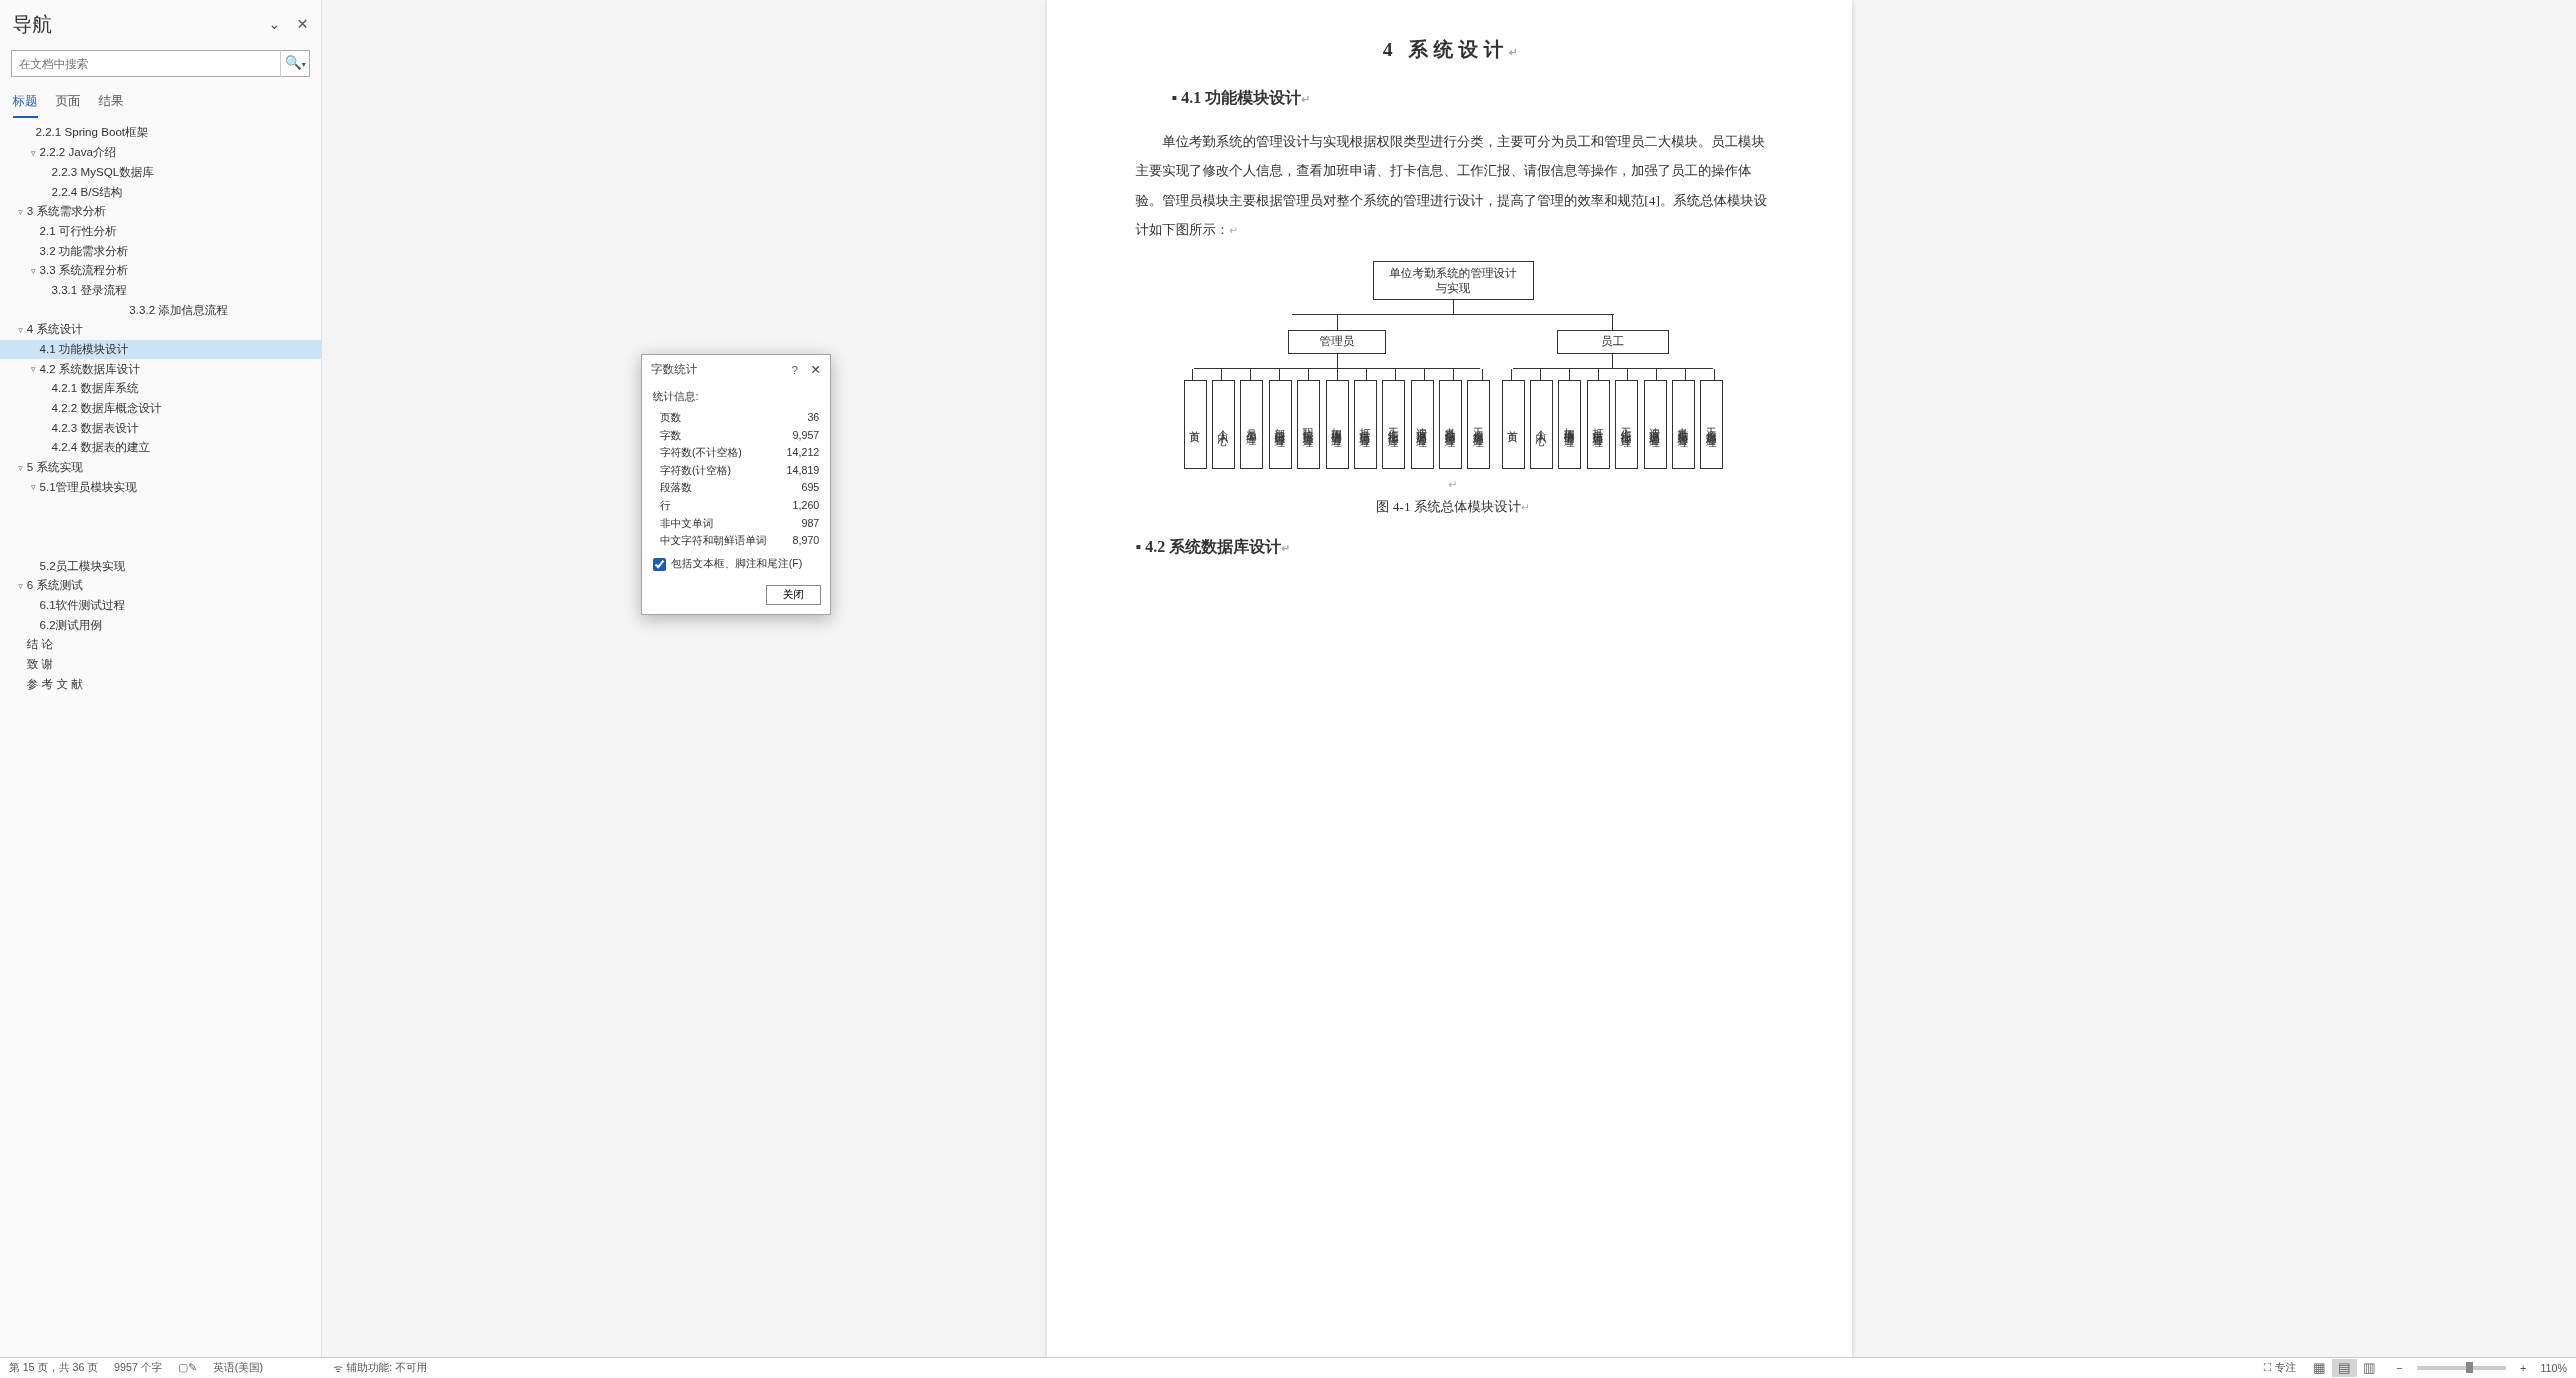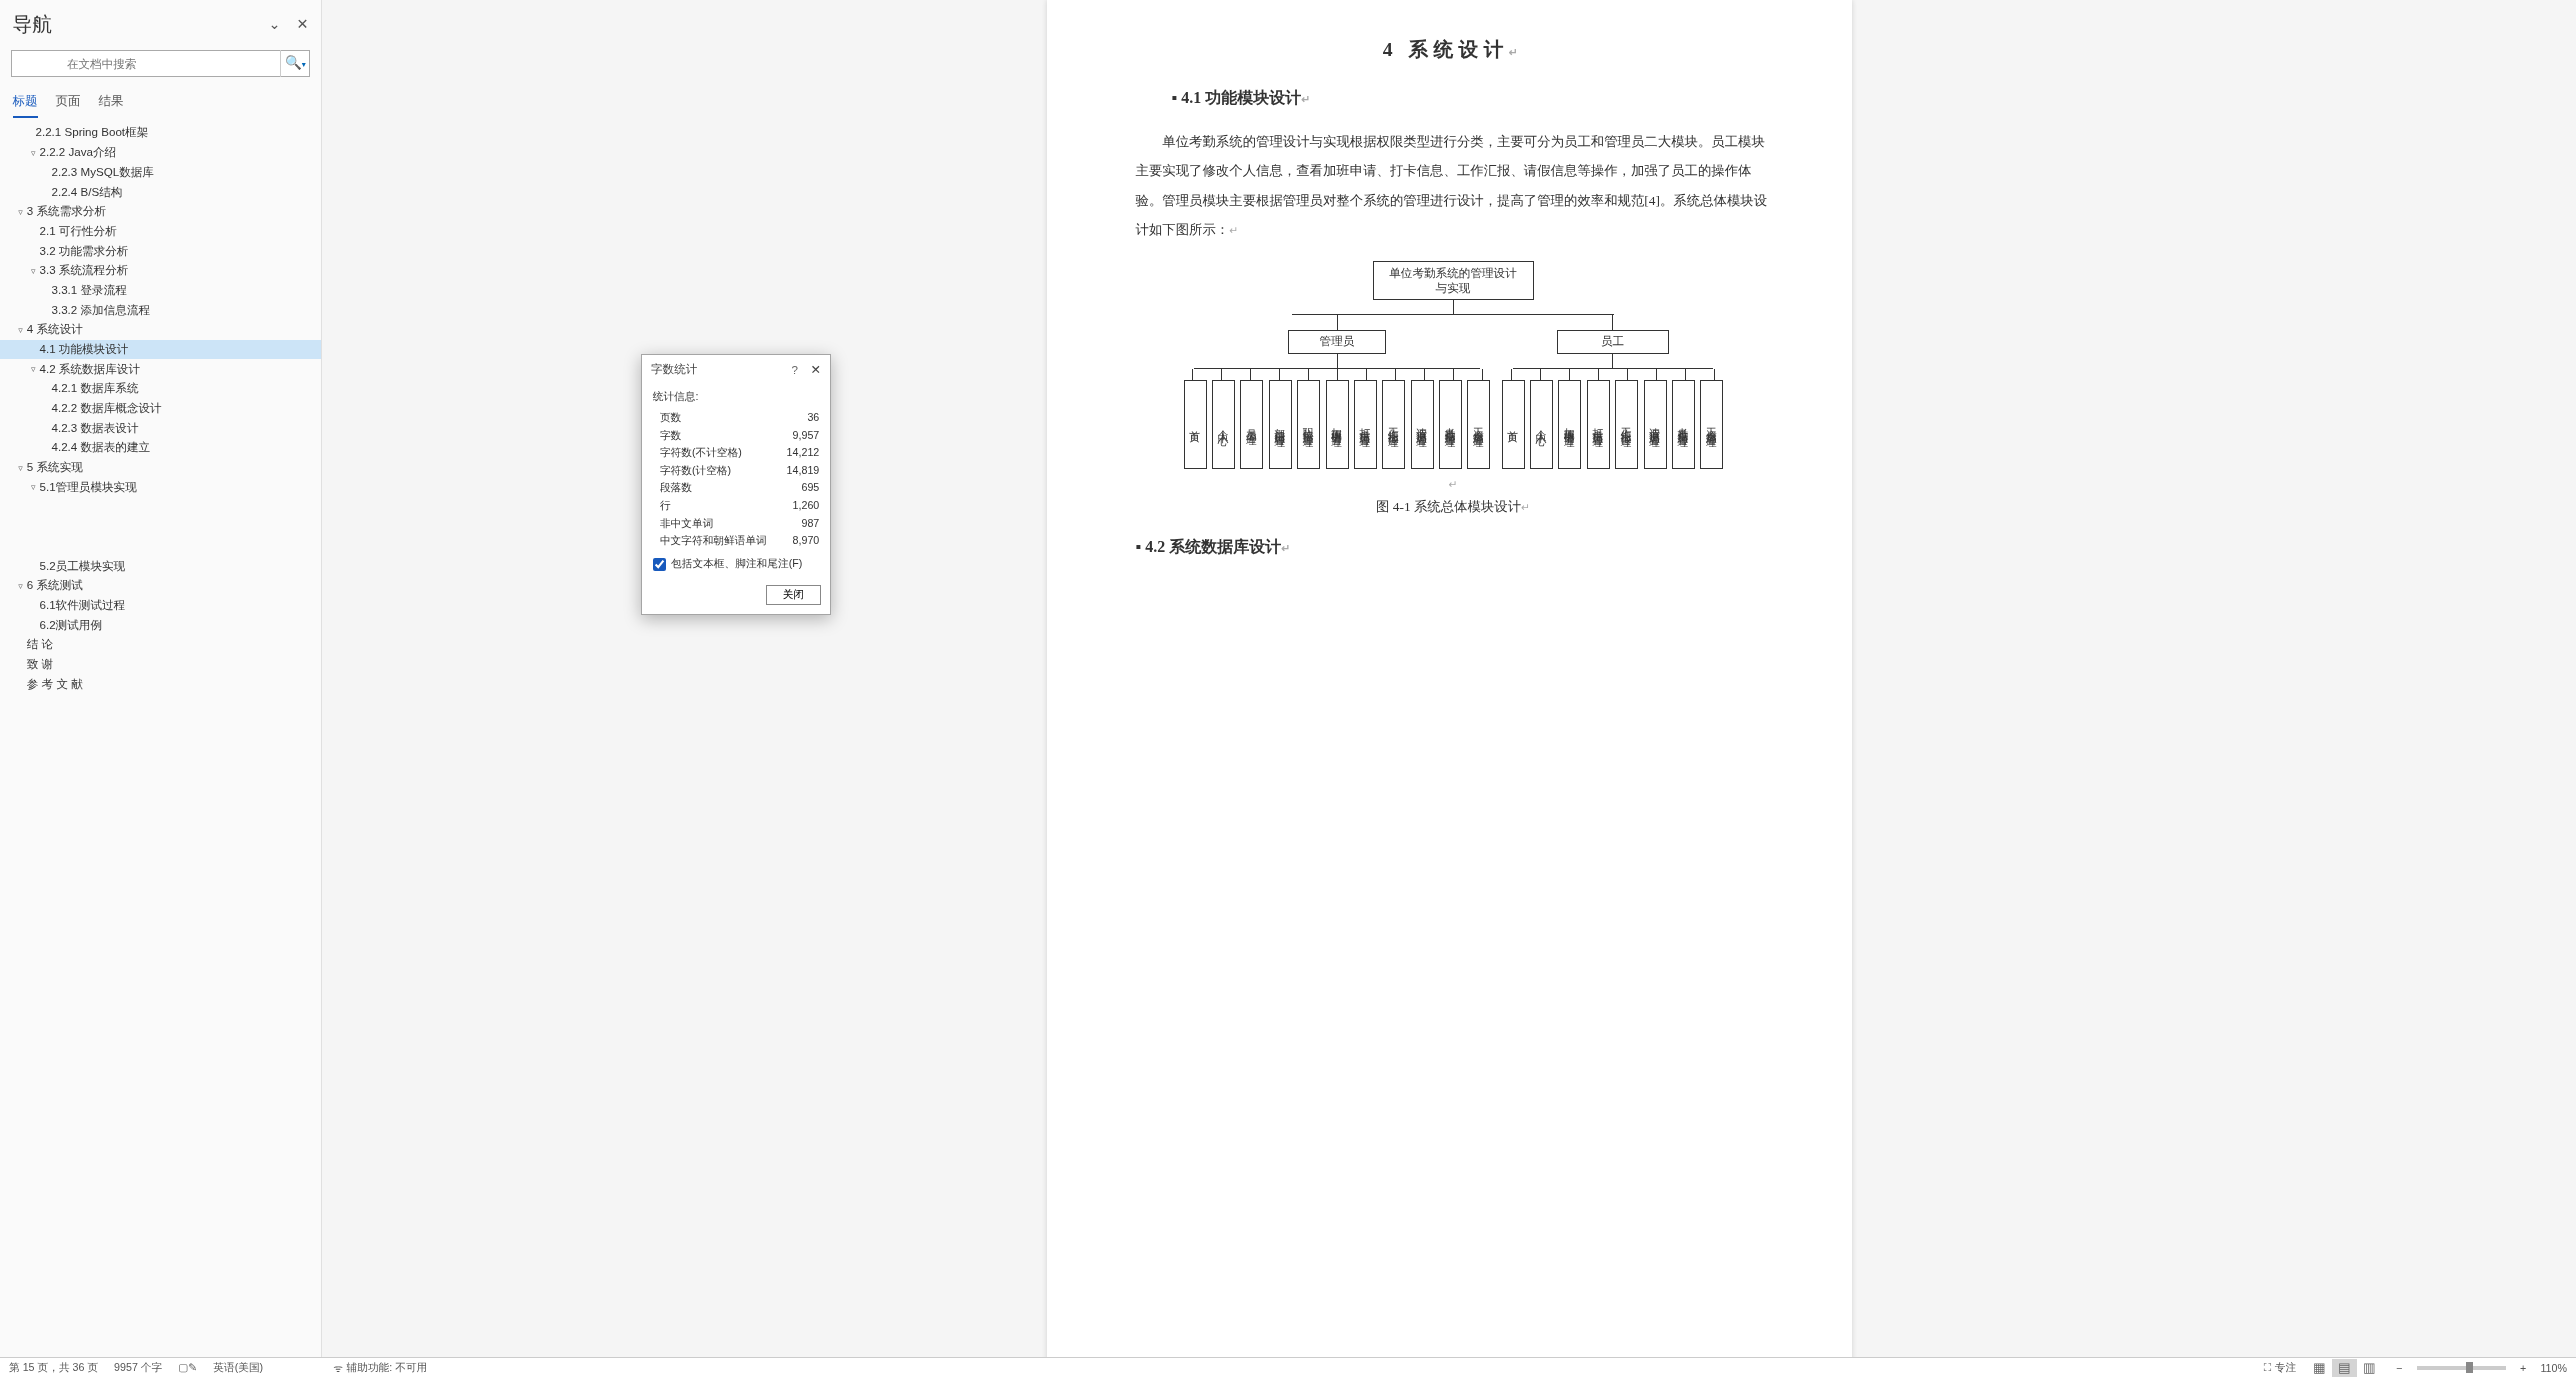--- a/index.html
+++ b/index.html
@@ -38,21 +38,20 @@
       background: #fff;
       height: 27px;
     }
     .nav-search input {
       flex: 1;
       border: none;
       outline: none;
       padding: 3.6px 7.2px;
       font-size: 11.6px;
       color: #999;
-      margin-left: 48px;
     }
     .nav-search-icon {
       width: 29px;
       text-align: center;
       color: #0067b8;
       font-size: 13.4px;
       border-left: 0.9px solid #ccc;
       line-height: 25px;
     }
     .nav-tabs {
@@ -321,21 +320,21 @@
         <span class="gap">3.2 功能需求分析</span>
       </div>
       <div class="tree-item" style="padding-left: 27px;">
         <span class="expand">▿</span>
         <span class="gap">3.3 系统流程分析</span>
       </div>
       <div class="tree-item" style="padding-left: 39px;">
         <span class="expand"></span>
         <span class="gap">3.3.1 登录流程</span>
       </div>
-      <div class="tree-item" style="padding-left: 39px;">
+      <div class="tree-item" style="padding-left: 31px; justify-content: center;">
         <span class="expand"></span>
         <span class="gap">3.3.2 添加信息流程</span>
       </div>
       <div class="tree-item" style="padding-left: 14.3px;">
         <span class="expand">▿</span>
         <span class="gap">4  系统设计</span>
       </div>
       <div class="tree-item selected" style="padding-left: 27px;">
         <span class="expand"></span>
         <span class="gap">4.1 功能模块设计</span>

